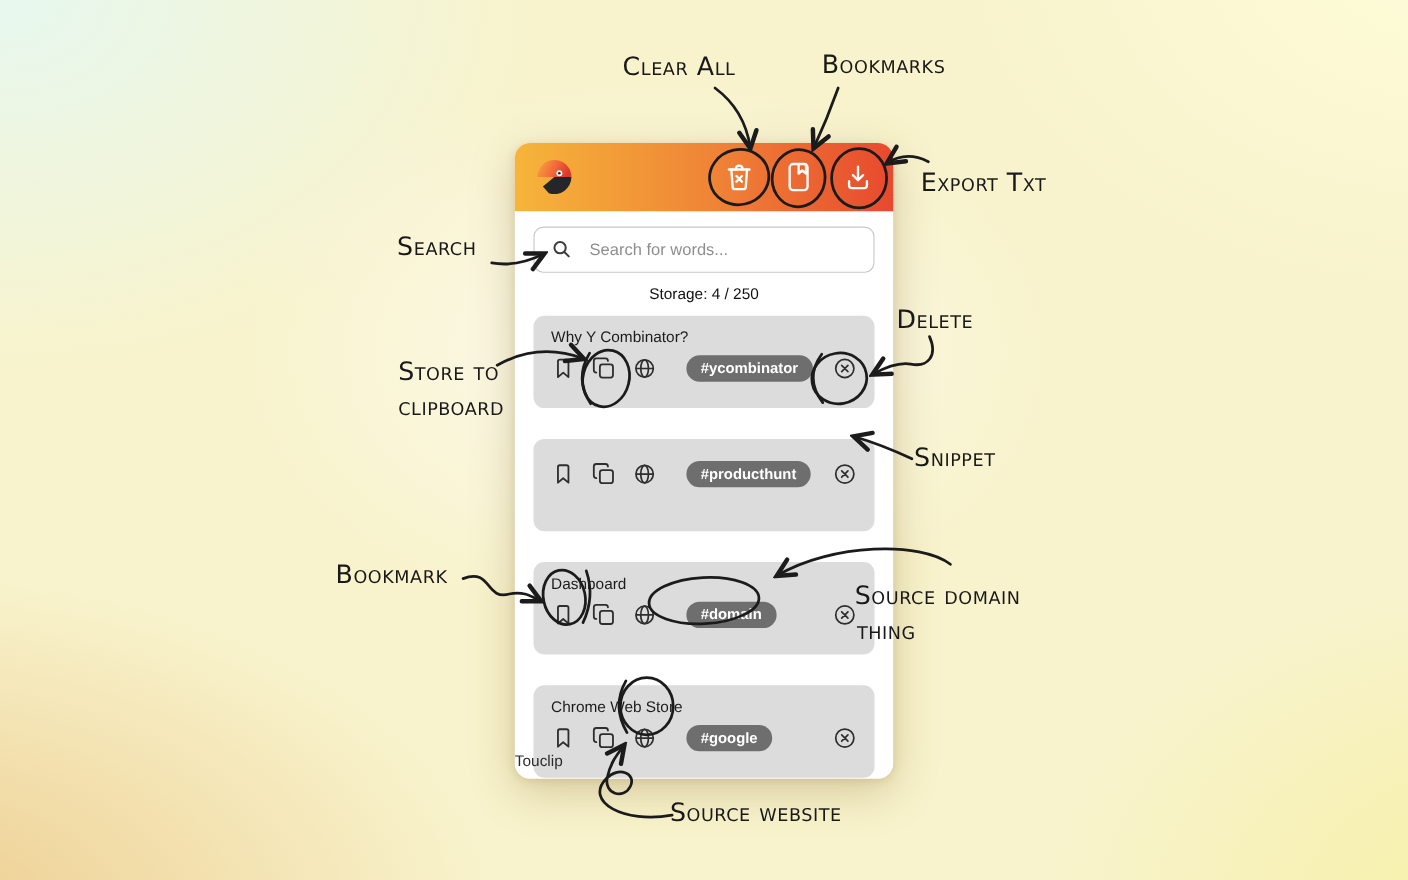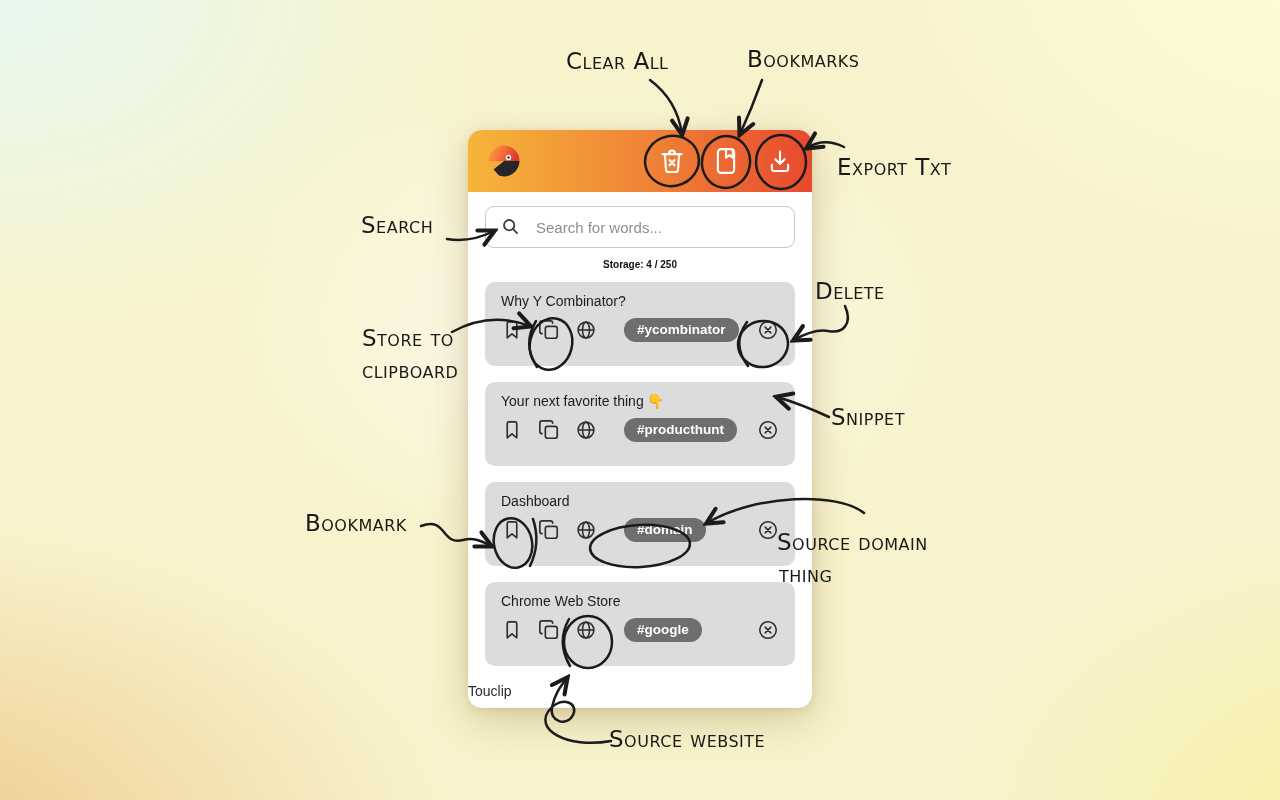--- a/index.html
+++ b/index.html
@@ -29,24 +29,24 @@
   .popup-body{padding:14px 17px 0 17px;}
   .search-box{
     display:flex;align-items:center;gap:12px;height:42px;box-sizing:border-box;
     border:1.5px solid #c8c8c8;border-radius:9px;padding:0 14px;background:#fff;
   }
   .search-box input{
     border:none;outline:none;flex:1;font-size:15px;color:#333;background:transparent;
     font-family:"Liberation Sans",sans-serif;
   }
   .search-box input::placeholder{color:#8e8e8e;}
-  .storage{margin:11px 0 12px 0;text-align:center;font-size:10px;font-weight:700;color:#111;}
+  .storage{margin:11px 0 12px 0;text-align:center;font-size:14px;font-weight:400;color:#111;}
   .card{
     background:#dcdcdc;border-radius:10px;height:84px;box-sizing:border-box;
-    padding:11px 16px 0 16px;margin-bottom:16px;
+    padding:11px 16px 0 16px;margin-bottom:28px;
   }
   .card-title{font-size:14px;color:#1c1c1c;}
   .card-row{display:flex;align-items:center;margin-top:9px;}
   .card-icon{width:22px;height:22px;background:none;border:none;padding:0;cursor:pointer;display:flex;align-items:center;justify-content:center;margin-right:15px;}
   .tag{
     margin-left:12px;background:#6e6e6e;color:#fff;font-size:13.5px;font-weight:bold;
     padding:4px 13px;border-radius:13px;border:none;cursor:pointer;line-height:16px;
     font-family:"Liberation Sans",sans-serif;
   }
   .del-btn{margin-left:auto;margin-right:0;}
@@ -137,21 +137,20 @@
         <button class="card-icon del-btn">
           <svg width="24" height="24" viewBox="0 0 24 24" fill="none" stroke="#2e2e2e" stroke-width="1.7" stroke-linecap="round">
             <circle cx="12" cy="12" r="9"></circle>
               <path d="M8.9 8.9l6.2 6.2M15.1 8.9l-6.2 6.2"></path>
           </svg>
         </button>
       </div>
     </div>
 
     <div class="card">
-      <div class="card-title">Your next favorite thing 👇</div>
       <div class="card-row">
         <button class="card-icon">
           <svg width="22" height="22" viewBox="0 0 24 24" fill="none" stroke="#2e2e2e" stroke-width="1.8" stroke-linejoin="round">
             <path d="M6.8 20.5V5a1.8 1.8 0 0 1 1.8-1.8h6.8A1.8 1.8 0 0 1 17.2 5v15.5l-5.2-4.4-5.2 4.4z"></path>
           </svg>
         </button>
         <button class="card-icon">
           <svg width="22" height="22" viewBox="0 0 24 24" fill="none" stroke="#2e2e2e" stroke-width="1.8" stroke-linecap="round" stroke-linejoin="round">
             <rect x="8" y="8" width="13" height="13" rx="2.5"></rect>
             <path d="M4.5 16A2.5 2.5 0 0 1 2 13.5v-9A2.5 2.5 0 0 1 4.5 2h9A2.5 2.5 0 0 1 16 4.5"></path>

